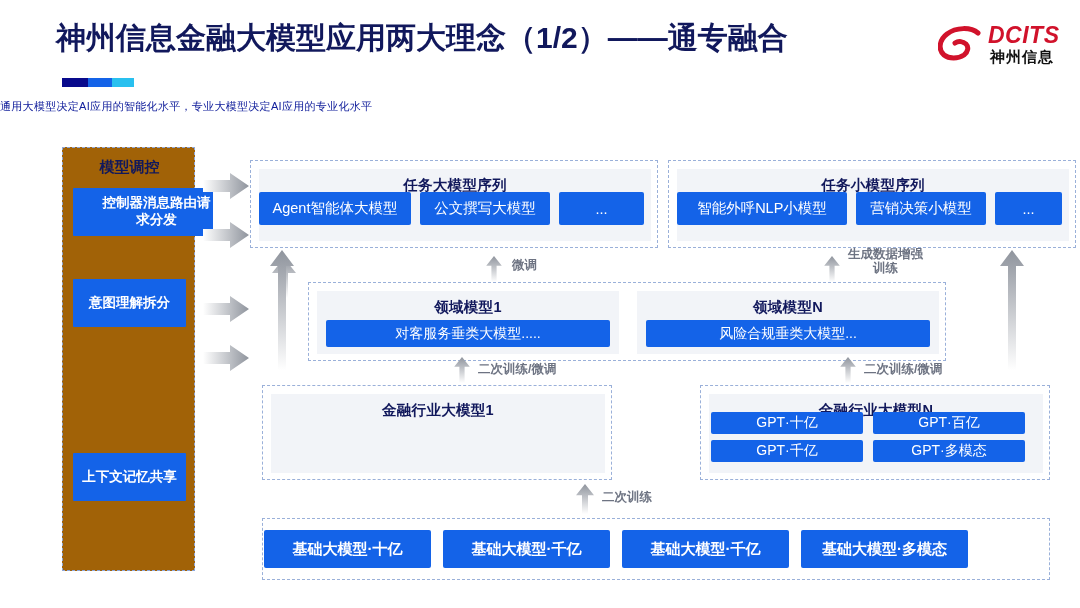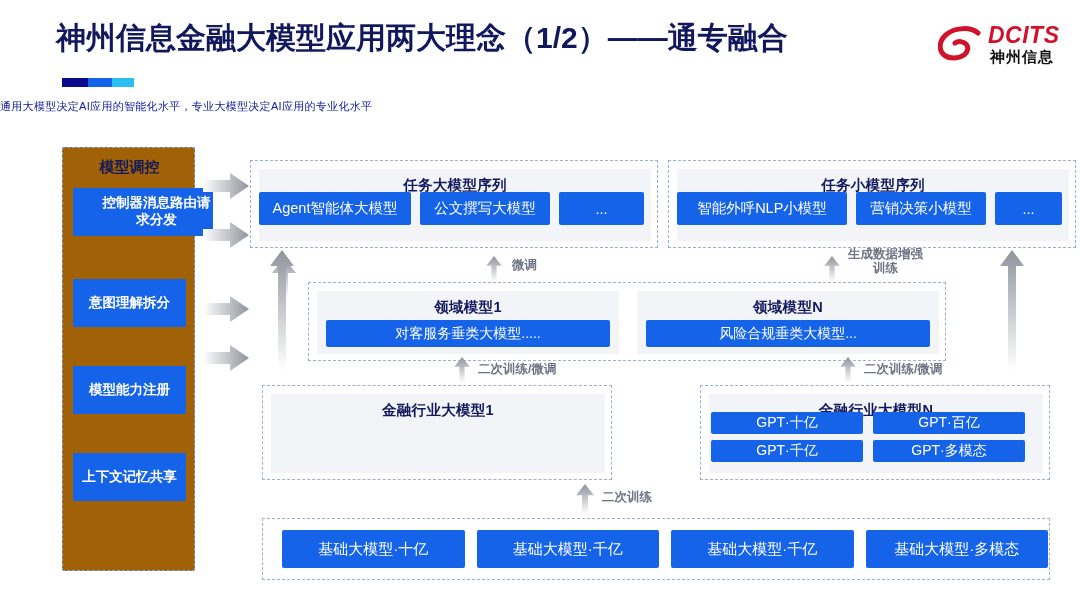--- a/index.html
+++ b/index.html
@@ -94,22 +94,22 @@
   
   #ind-left{left:262px;top:385px;width:350px;height:95px;}
   #ind-right{left:700px;top:385px;width:350px;height:95px;}
   .ind-inner{left:8px;top:8px;width:334px;height:79px;}
   .ind-grid{position:absolute;left:10px;top:26px;width:314px;
             display:grid;grid-template-columns:1fr 1fr;gap:6px 10px;}
   .ind-grid .bbox{height:22px;font-size:14px;}
 
   
   #foundation{left:262px;top:518px;width:788px;height:62px;}
-  .fo-grid{position:absolute;left:19px;top:11px;width:766px;
-           display:grid;grid-template-columns:repeat(4,1fr);gap:12px;}
+  .fo-grid{position:absolute;left:1px;top:11px;width:704px;
+           display:grid;grid-template-columns:repeat(4,1fr);gap:12px;font-weight:bold;}
   .fo-grid .bbox{height:38px;font-size:15px;}
 
   
   .u-arrow{position:absolute;width:24px;height:40px;}
   .a-label{position:absolute;font-size:12.5px;font-weight:bold;color:#6d7382;white-space:nowrap;line-height:1.15;}
   .a-label.center{text-align:center;}
 </style>
 </head>
 <body>
 
@@ -129,21 +129,20 @@
       <path d="M17 17c3-2 7-2 9 0" fill="none" stroke="#d1122b" stroke-width="4" stroke-linecap="round"></path>
     </svg>
     <div class="logo-en">DCITS</div>
     <div class="logo-cn">神州信息</div>
   </div>
 
   <div class="sidebar">
     <div class="sidebar-title">模型调控</div>
     <div class="sb-box sb1">控制器消息路由请求分发</div>
     <div class="sb-box sb2">意图理解拆分</div>
-    <div class="sb-box sb3">模型能力注册</div>
     <div class="sb-box sb4">上下文记忆共享</div>
   </div>
 
   <svg class="r-arrow ra1" viewBox="0 0 46 26">
     <defs>
         <linearGradient id="gr" x1="0" y1="0" x2="1" y2="0">
       <stop offset="0" stop-color="#ffffff"></stop>
           <stop offset="1" stop-color="#8f949d"></stop>
         </linearGradient>
       </defs>

